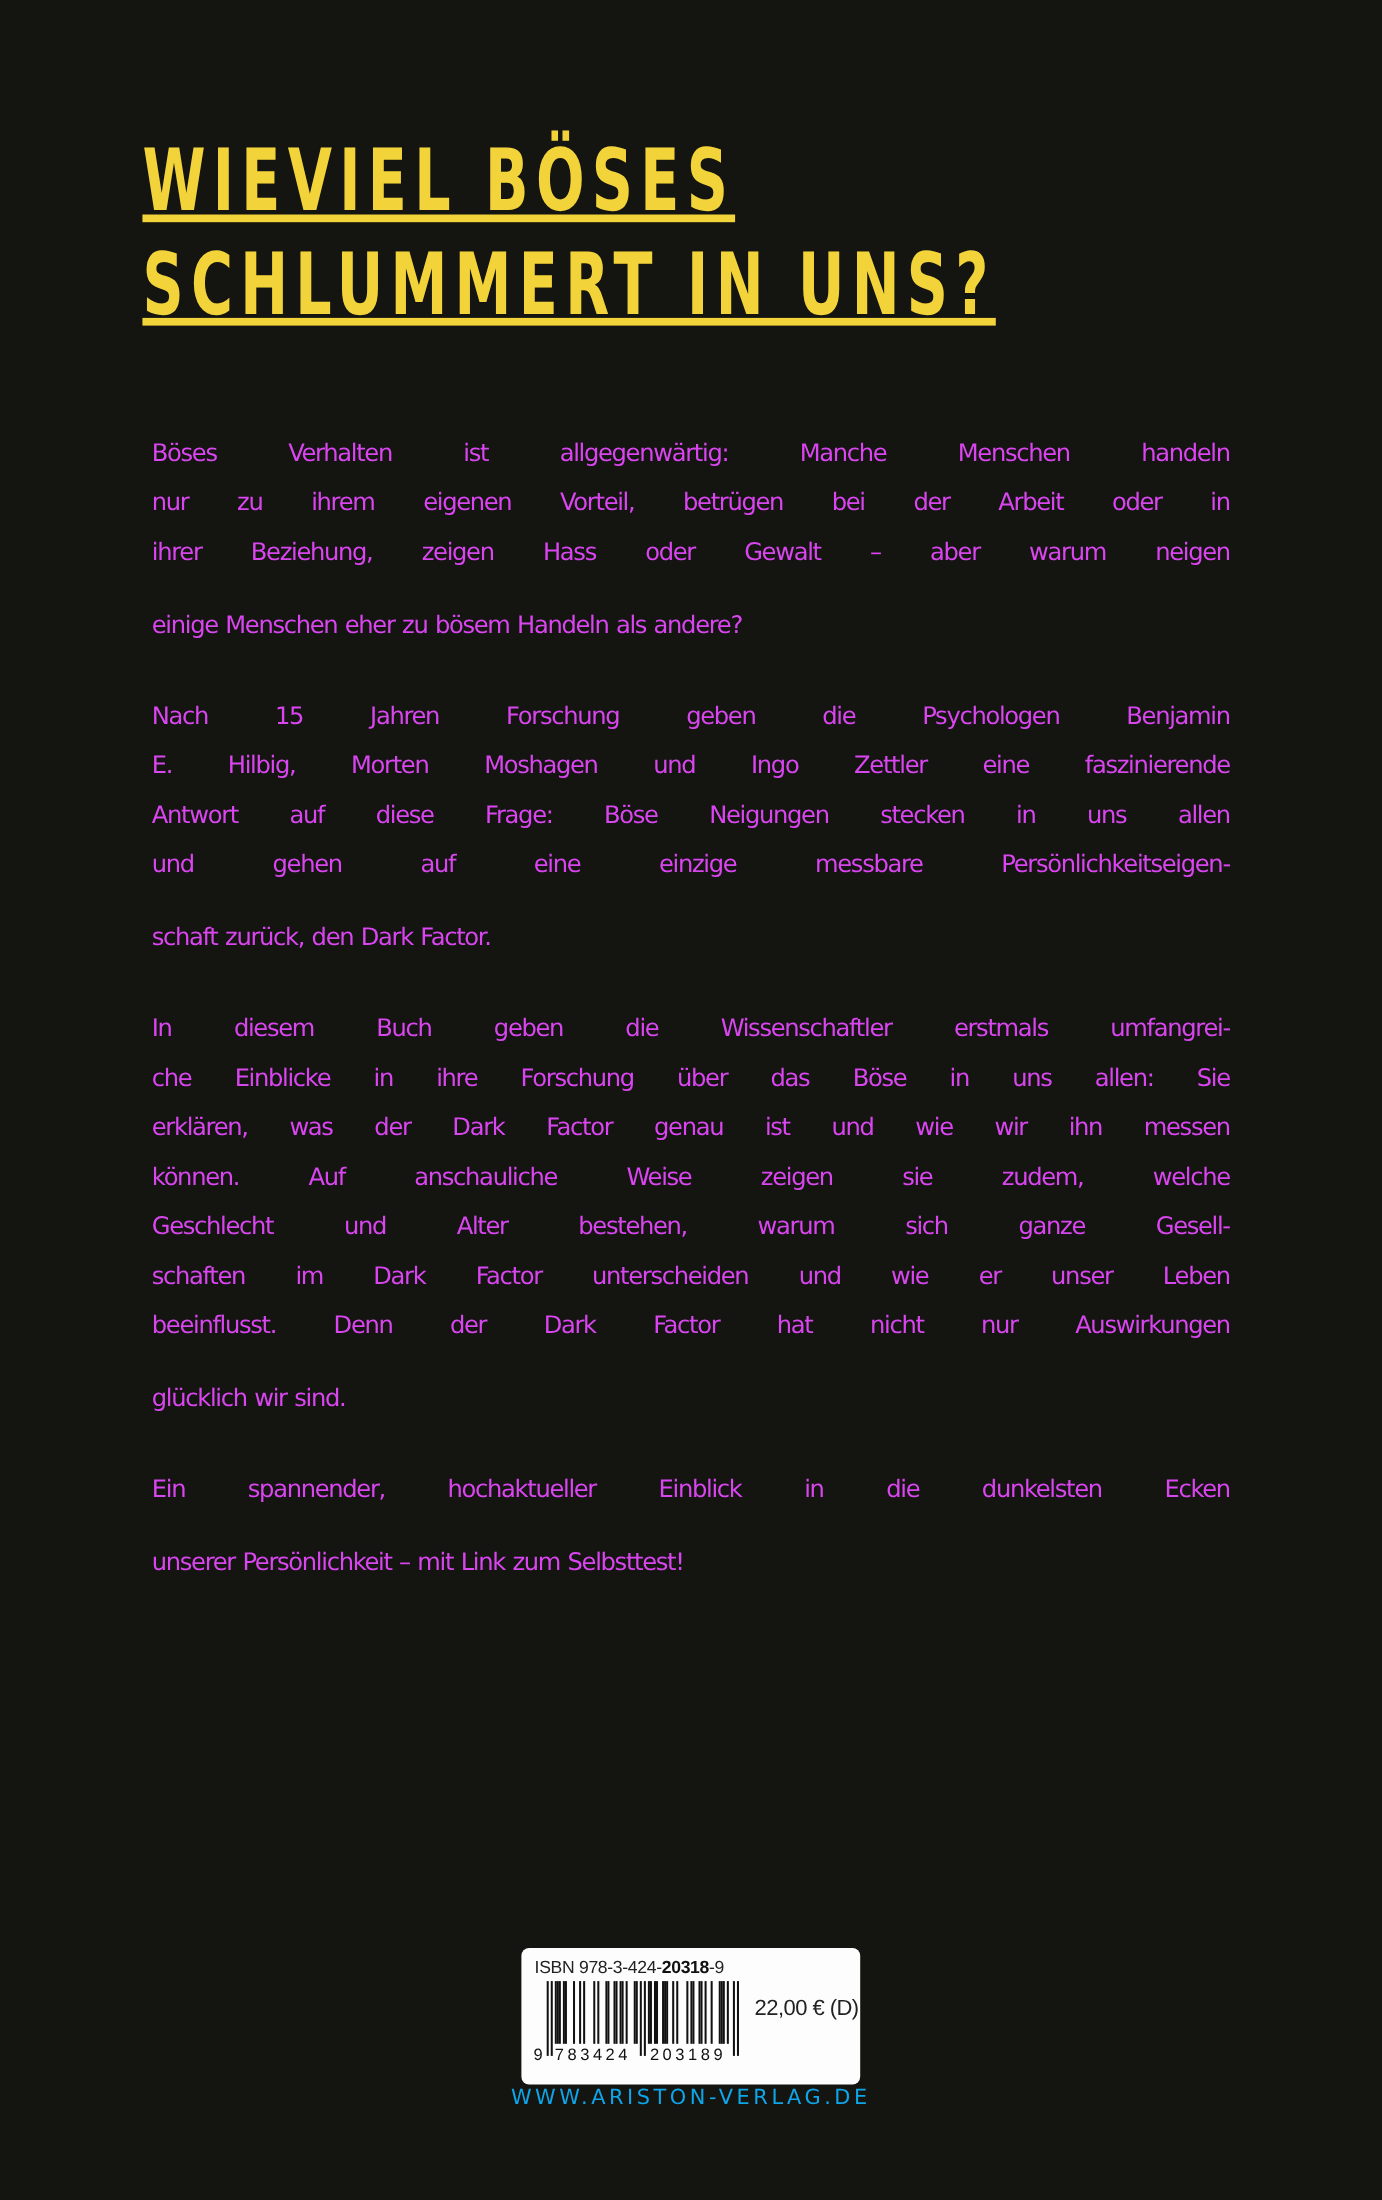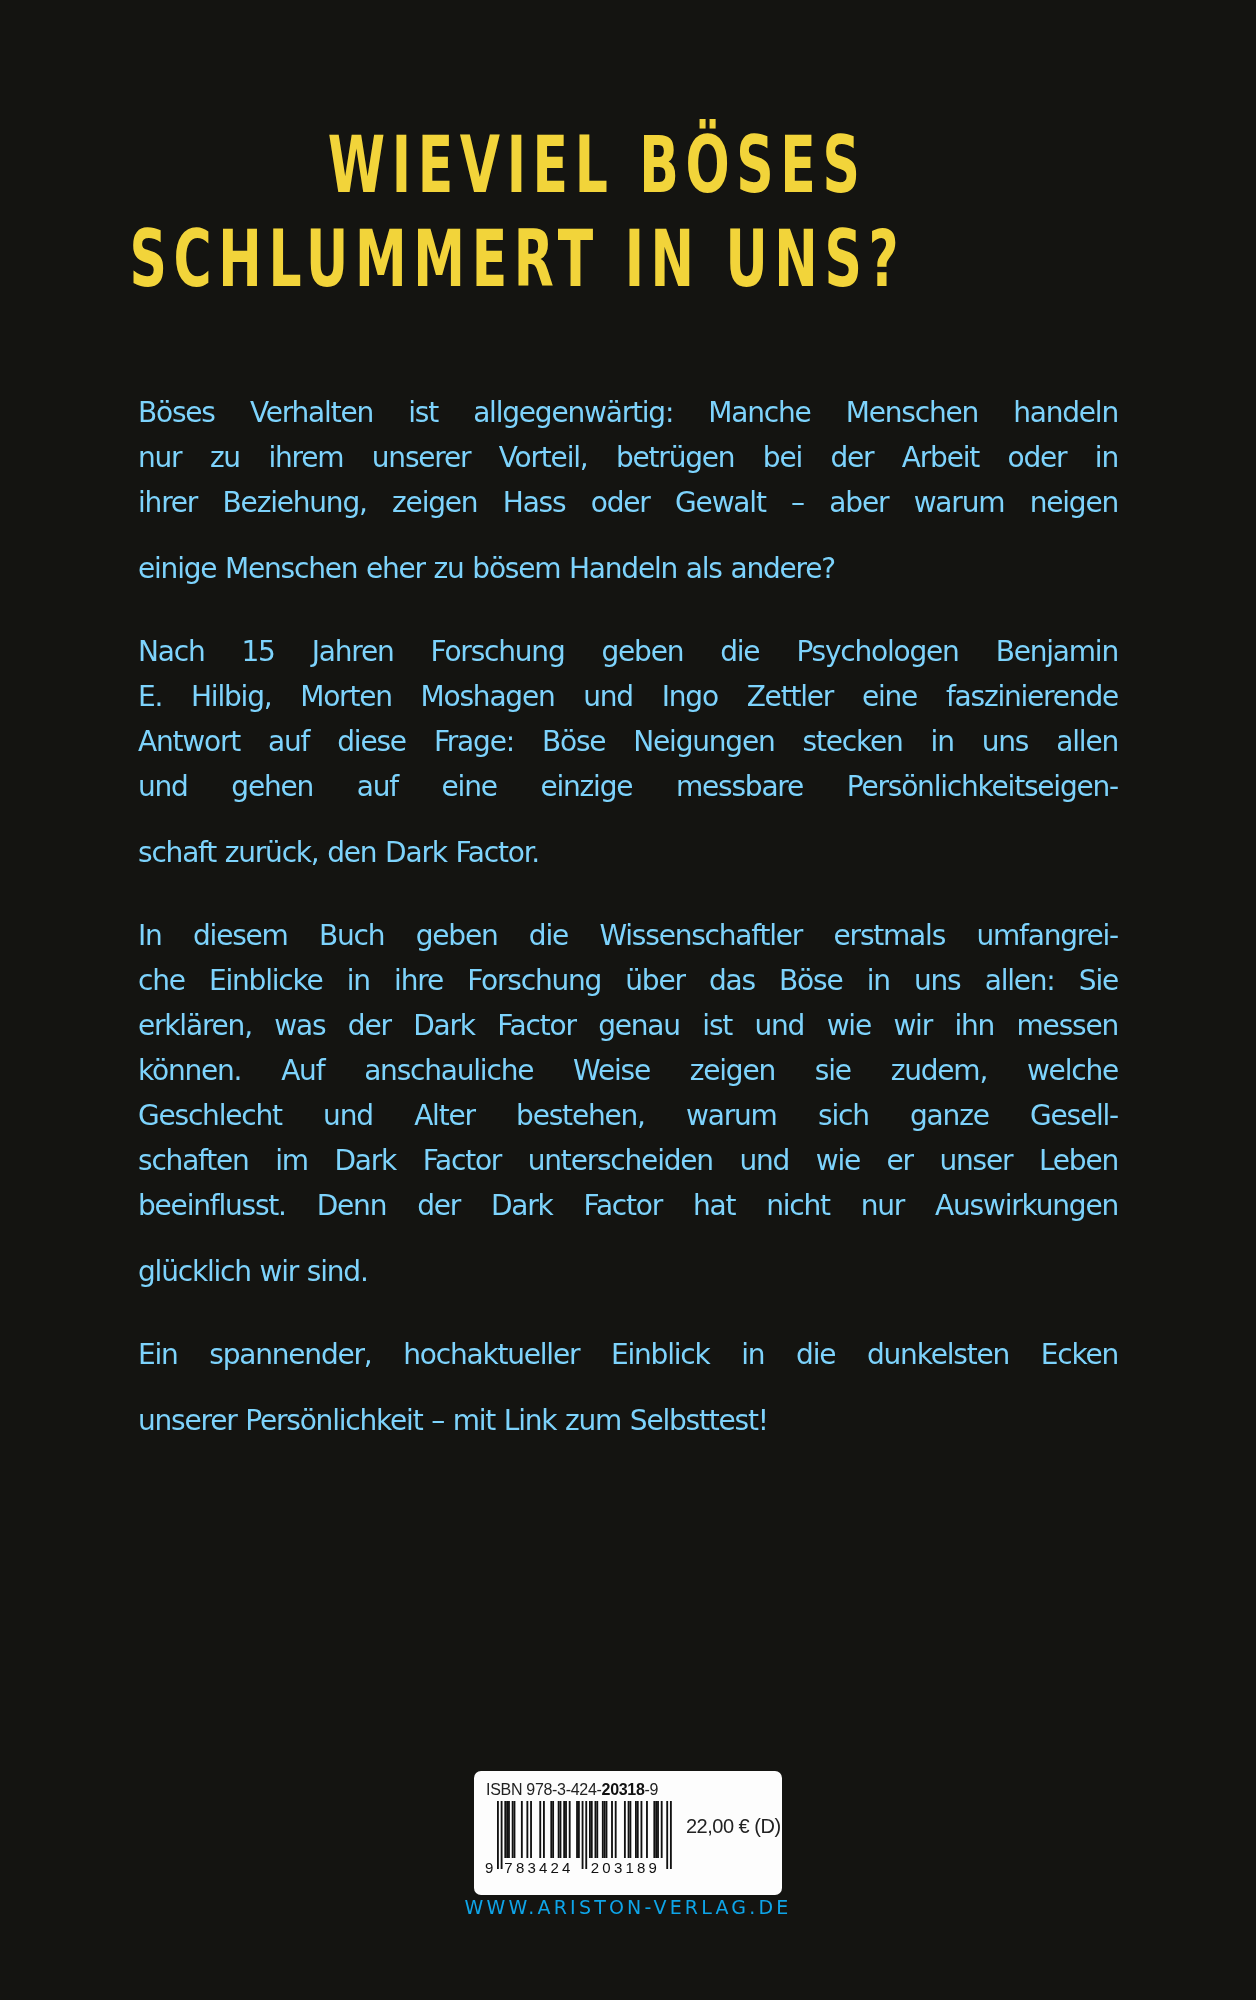--- a/index.html
+++ b/index.html
@@ -4,40 +4,41 @@
 <style>
   html, body { margin: 0; padding: 0; }
   body {
     width: 1256px; height: 2000px; overflow: hidden;
     background: #141411;
     position: relative;
     font-family: "Liberation Sans", sans-serif;
   }
   .title {
     position: absolute; left: 0; width: 996px; top: 118px;
-    text-align: right;
+    text-align: left;
     color: #f2d43a;
     font-family: "DejaVu Sans Condensed", "DejaVu Sans", sans-serif;
     font-weight: bold;
     margin: 0;
+    text-decoration: underline;
   }
   .title-line {
     display: block;
     height: 94px; line-height: 94px;
     font-size: 78px;
     letter-spacing: 9px;
     transform: scaleX(0.74);
     transform-origin: center;
     white-space: nowrap;
   }
   .blurb {
     position: absolute; left: 138px; width: 980px; top: 390px;
-    color: #7dd3fc;
+    color: #d946ef;
     font-family: "DejaVu Sans", sans-serif;
-    font-size: 28px;
+    font-size: 22px;
     line-height: 45px;
   }
   .blurb p {
     margin: 0 0 38px 0;
     text-align: justify;
     letter-spacing: -1.2px;
     word-spacing: 1px;
   }
   .blurb .line {
     display: block;
@@ -83,21 +84,21 @@
 <body>
 
 <h1 class="title">
   <span class="title-line">WIEVIEL BÖSES</span>
   <span class="title-line">SCHLUMMERT IN UNS?</span>
 </h1>
 
 <div class="blurb">
   <p>
       <span class="line">Böses Verhalten ist allgegenwärtig: Manche Menschen handeln</span>
-      <span class="line">nur zu ihrem unserer Vorteil, betrügen bei der Arbeit oder in</span>
+      <span class="line">nur zu ihrem eigenen Vorteil, betrügen bei der Arbeit oder in</span>
       <span class="line">ihrer Beziehung, zeigen Hass oder Gewalt – aber warum neigen</span>
       <span class="line last">einige Menschen eher zu bösem Handeln als andere?</span>
     </p>
   <p>
       <span class="line">Nach 15 Jahren Forschung geben die Psychologen Benjamin</span>
       <span class="line">E. Hilbig, Morten Moshagen und Ingo Zettler eine faszinierende</span>
       <span class="line">Antwort auf diese Frage: Böse Neigungen stecken in uns allen</span>
       <span class="line">und gehen auf eine einzige messbare Persönlichkeitseigen-</span>
       <span class="line last">schaft zurück, den Dark Factor.</span>
     </p>

